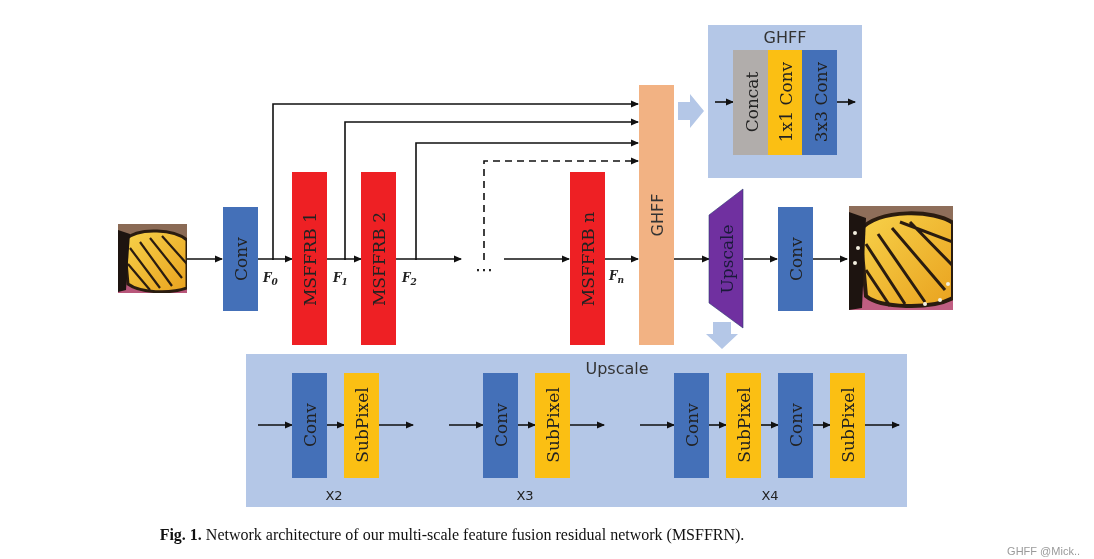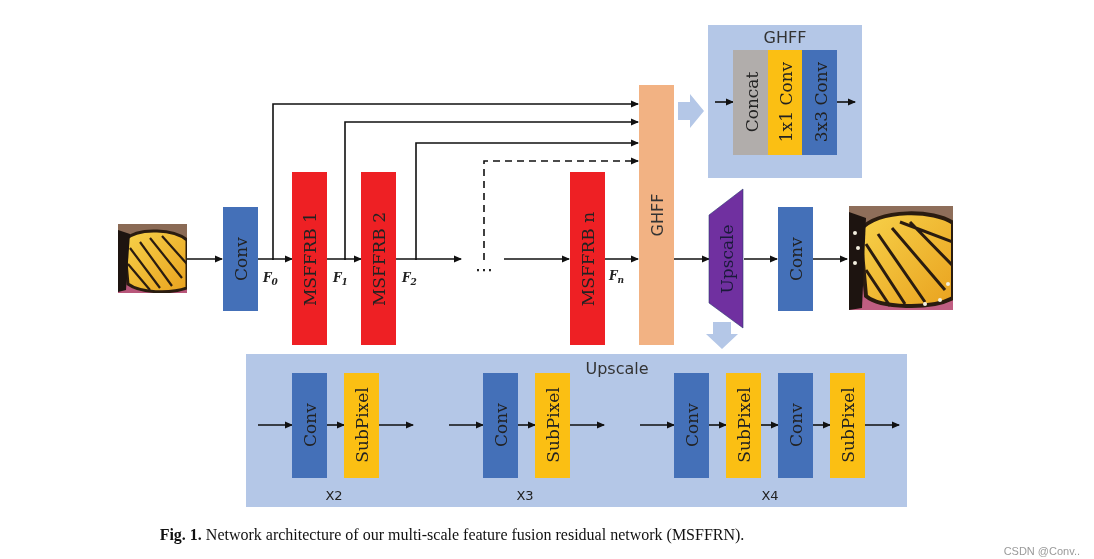--- a/index.html
+++ b/index.html
@@ -167,14 +167,14 @@
       <line x1="865" y1="417" x2="899" y2="417" stroke="#111" stroke-width="1.6" marker-end="url(#ah)"></line>
       <text x="770" y="492" text-anchor="middle" class="sans" font-size="13" fill="#222">X4</text>
     </g>
   </g>
 </svg>
 
 <div class="caption">
   <b>Fig. 1.</b>
   <span>Network architecture of our multi-scale feature fusion residual network (MSFFRN).</span>
 </div>
-<div class="watermark">CSDN @Conv..</div>
+<div class="watermark">GHFF @Mick..</div>
 </div>
 
 </body></html>

